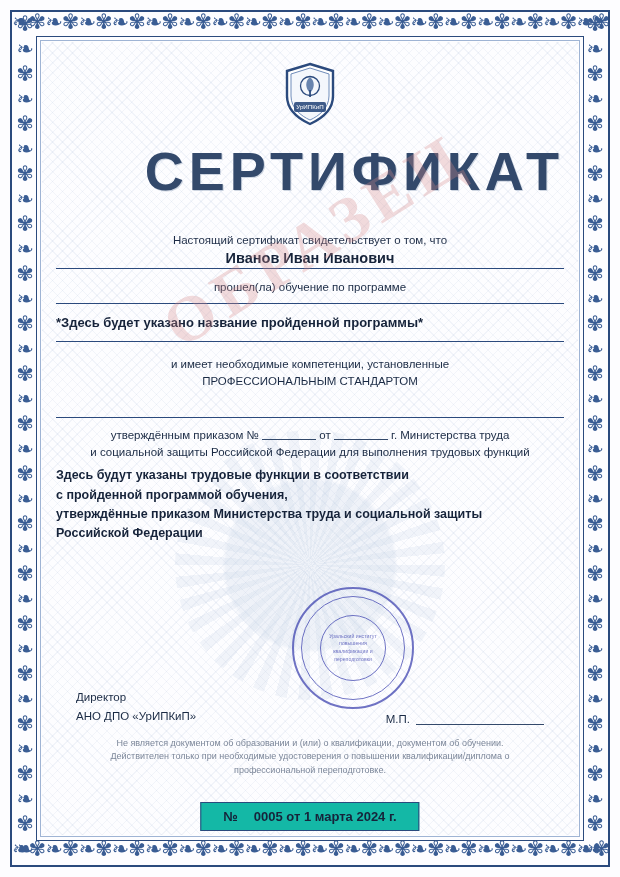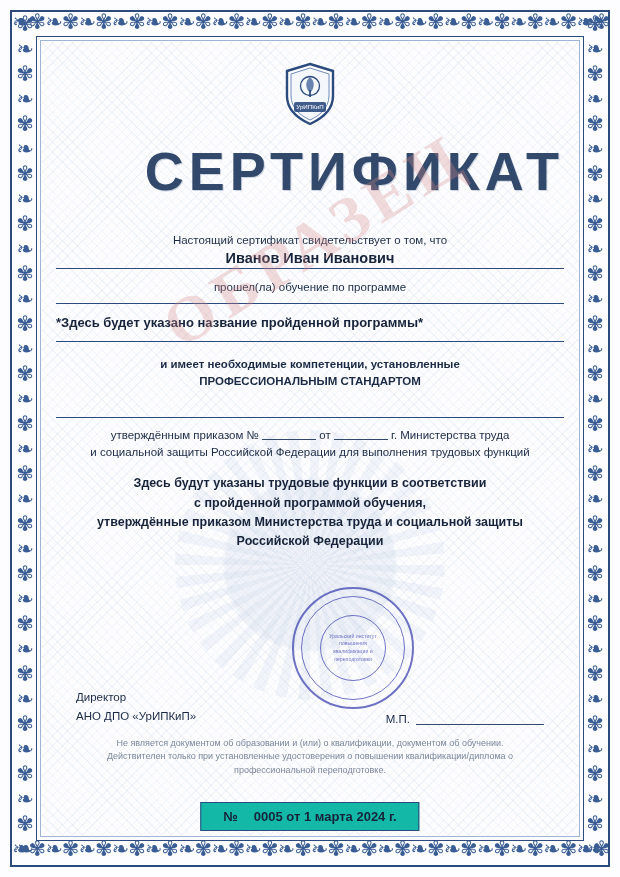--- a/index.html
+++ b/index.html
@@ -195,21 +195,20 @@
     border-bottom: 1.2px solid #2b4a7d;
     padding: 11px 0 11px 0;
     margin-top: 0;
   }
 
   .compet {
     text-align: center;
     font-size: 11.5px;
     line-height: 1.5;
     margin-top: 14px;
-    font-weight: bold;
   }
 
   .rule {
     border-bottom: 1.2px solid #2b4a7d;
     margin-top: 26px;
   }
 
   .order {
     text-align: center;
     font-size: 11.5px;
@@ -218,26 +217,26 @@
   }
   .blank {
     display: inline-block;
     min-width: 54px;
     border-bottom: 1px solid #33496b;
     height: 11px;
     vertical-align: -1px;
   }
 
   .functions {
-    text-align: center;
+    text-align: left;
     font-size: 12.5px;
     font-weight: bold;
     color: #16233a;
     line-height: 1.55;
-    margin-top: 12px;
+    margin-top: 4px;
   }
 
   
   .sig-block {
     position: absolute;
     left: 20px;
     right: 20px;
     bottom: 104px;
     font-size: 11.5px;
   }
@@ -405,21 +404,21 @@
         </div>
         <div class="sig-mp">
           <span>М.П.</span>
           <span class="sig-underline"></span>
         </div>
       </div>
     </div>
 
     <div class="disclaimer">
       <div>Не является документом об образовании и (или) о квалификации, документом об обучении.</div>
-      <div>Действителен только при установленные удостоверения о повышении квалификации/диплома о</div>
+      <div>Действителен только при необходимые удостоверения о повышении квалификации/диплома о</div>
       <div>профессиональной переподготовке.</div>
     </div>
 
     <div class="number-box">
       <span class="nsym">№</span><span>0005 от 1 марта 2024 г.</span>
     </div>
 
   </div>
 </div>
 

